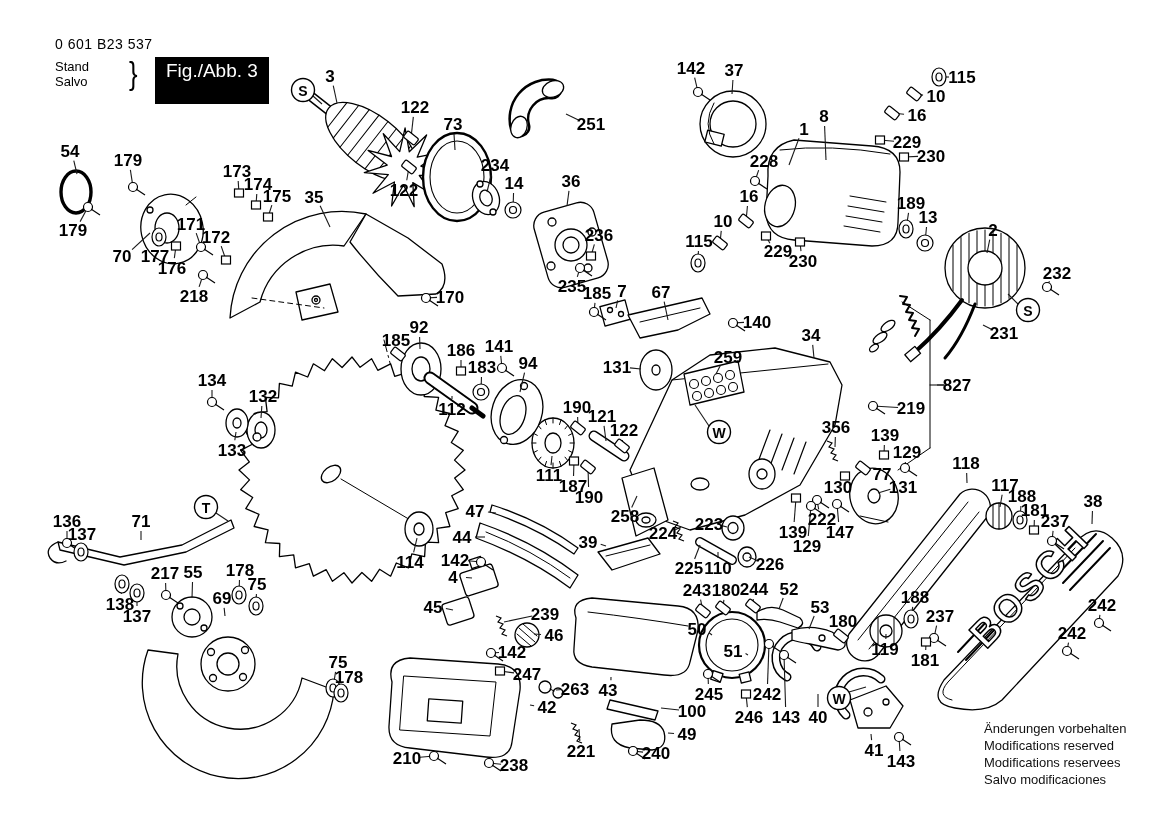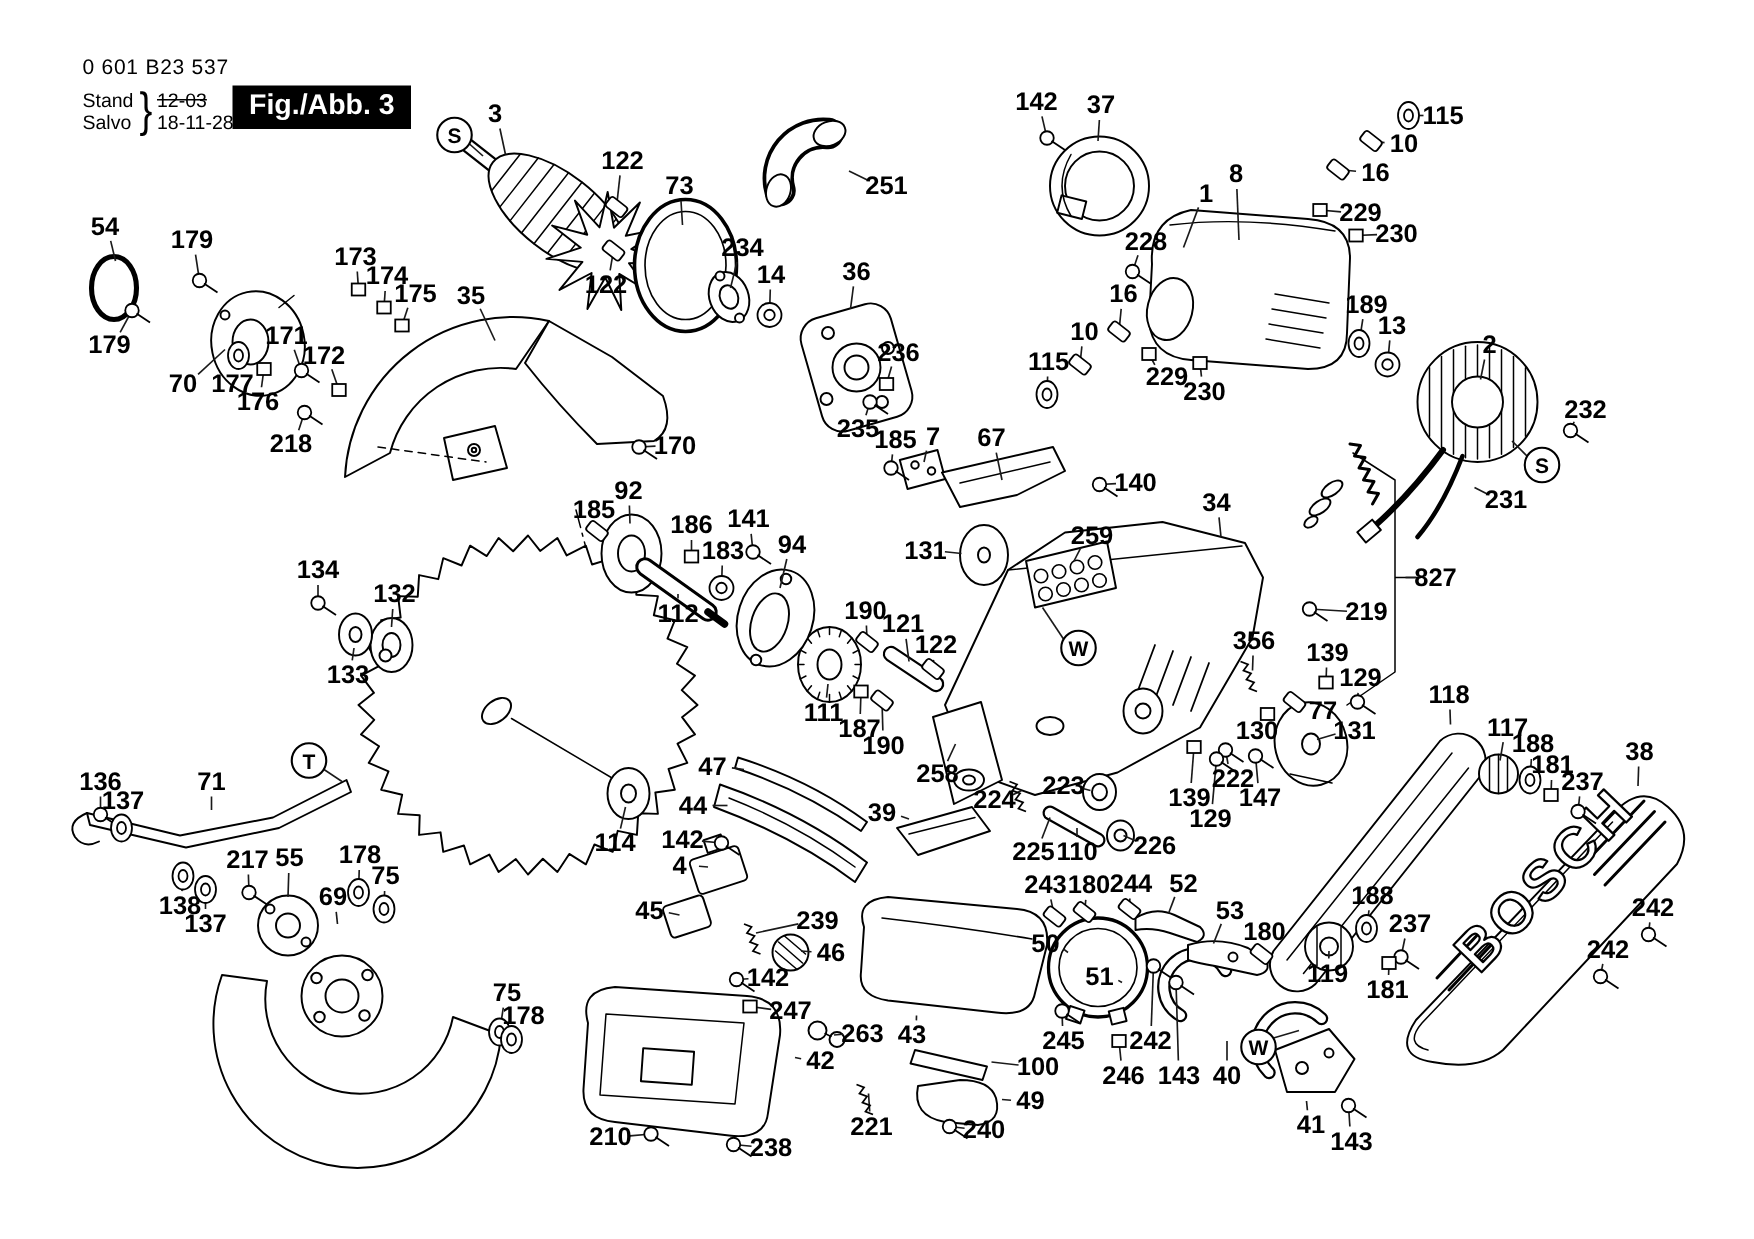--- a/index.html
+++ b/index.html
@@ -1,27 +1,27 @@
 <!DOCTYPE html>
 <html><head>
 <meta charset="utf-8">
 <style>
   html,body{margin:0;padding:0;background:#fff;}
   #stage{position:relative;width:1169px;height:826px;background:#fff;overflow:hidden;
          font-family:"Liberation Sans",sans-serif;color:#000;border-radius:23px;}
   #stage svg{position:absolute;left:0;top:0;}
   .hdr{position:absolute;left:55px;top:36px;font-size:14px;}
   .hdr .pn{letter-spacing:.5px;}
-  .si{position:absolute;left:55px;top:55px;display:flex;align-items:center;font-size:13px;}
+  .si{position:absolute;left:55px;top:55px;display:flex;align-items:center;font-size:13px;gap:36px;}
   .si .lbls{display:flex;flex-direction:column;line-height:15px;}
   .si .brace{font-size:32px;font-weight:300;margin:0 2px 0 3px;transform:scaleX(.8);}
   .si .dates{display:flex;flex-direction:column;line-height:15px;}
   .strike{text-decoration:line-through;}
   .figbox{position:absolute;left:155px;top:57px;background:#000;color:#fff;
-          font-size:19px;font-weight:bold;padding:3px 11px 4px 11px;}
+          font-size:19px;font-weight:normal;padding:3px 11px 22px 11px;}
   .footer{position:absolute;left:984px;top:720px;font-size:13px;line-height:17px;color:#111;}
   text.plbl{font-family:"Liberation Sans",sans-serif;font-weight:bold;font-size:17px;fill:#000;}
   text.co{font-family:"Liberation Sans",sans-serif;font-weight:bold;font-size:14px;fill:#000;}
 </style>
 </head>
 <body>
 
 <div id="stage">
 
   <div class="hdr">
@@ -33,20 +33,26 @@
       <span>Salvo</span>
     </span>
     <span class="brace">}</span>
     <span class="dates">
       <span class="strike">12-03</span>
       <span>18-11-28</span>
     </span>
   </div>
   <div class="figbox">Fig./Abb. 3</div>
 
+  <div class="footer">
+    <div>Änderungen vorbehalten</div>
+    <div>Modifications reserved</div>
+    <div>Modifications reservees</div>
+    <div>Salvo modificaciones</div>
+  </div>
 
   <svg id="d" width="1169" height="826" viewBox="0 0 1169 826">
     <g id="parts" stroke="#000" fill="#fff" stroke-width="1.3" stroke-linejoin="round" stroke-linecap="round">
 
       <path d="M384,340 L437,542" fill="none" stroke-width="1" stroke-dasharray="12 4 2 4"></path>
 
       <g>
         <path id="blade-teeth" d="M465.0 470.0L454.7 478.1L463.3 489.6L451.7 495.8L458.2 508.6L445.7 512.7L449.9 526.5L436.9 528.3L438.6 542.6L425.5 542.2L424.6 556.6L411.8 553.9L408.5 567.9L396.3 563.0L390.6 576.2L379.5 569.3L371.6 581.3L361.9 572.5L352.0 583.0L343.9 572.7L332.4 581.3L326.2 569.7L313.4 576.2L309.3 563.7L295.5 567.9L293.7 554.9L279.4 556.6L279.8 543.5L265.4 542.6L268.1 529.8L254.1 526.5L259.0 514.3L245.8 508.6L252.7 497.5L240.7 489.6L249.5 479.9L239.0 470.0L249.3 461.9L240.7 450.4L252.3 444.2L245.8 431.4L258.3 427.3L254.1 413.5L267.1 411.7L265.4 397.4L278.5 397.8L279.4 383.4L292.2 386.1L295.5 372.1L307.7 377.0L313.4 363.8L324.5 370.7L332.4 358.7L342.1 367.5L352.0 357.0L360.1 367.3L371.6 358.7L377.8 370.3L390.6 363.8L394.7 376.3L408.5 372.1L410.3 385.1L424.6 383.4L424.2 396.5L438.6 397.4L435.9 410.2L449.9 413.5L445.0 425.7L458.2 431.4L451.3 442.5L463.3 450.4L454.5 460.1L465.0 470.0Z"></path>
         <ellipse cx="331" cy="474" rx="11" ry="7" transform="rotate(-38 331 474)"></ellipse>
         <path d="M341,479 L412,521" fill="none" stroke-width="1"></path>

